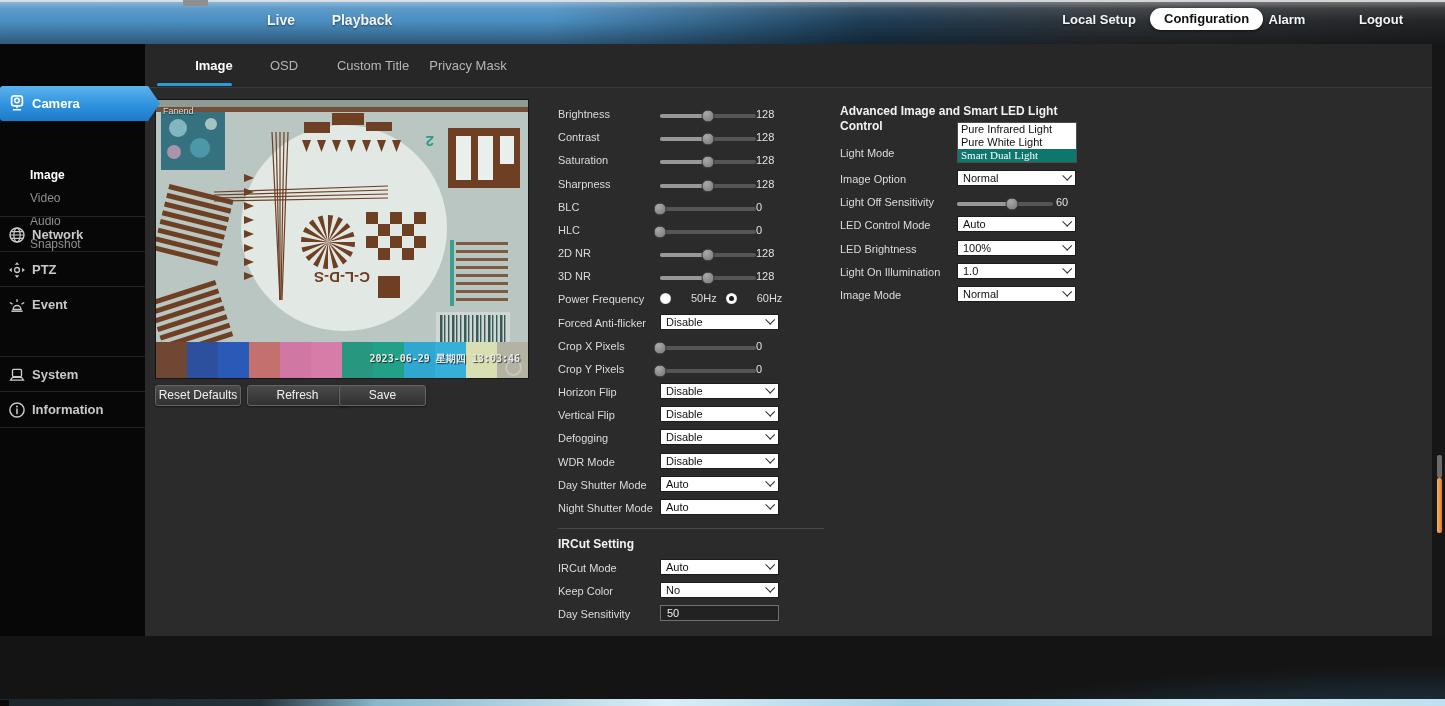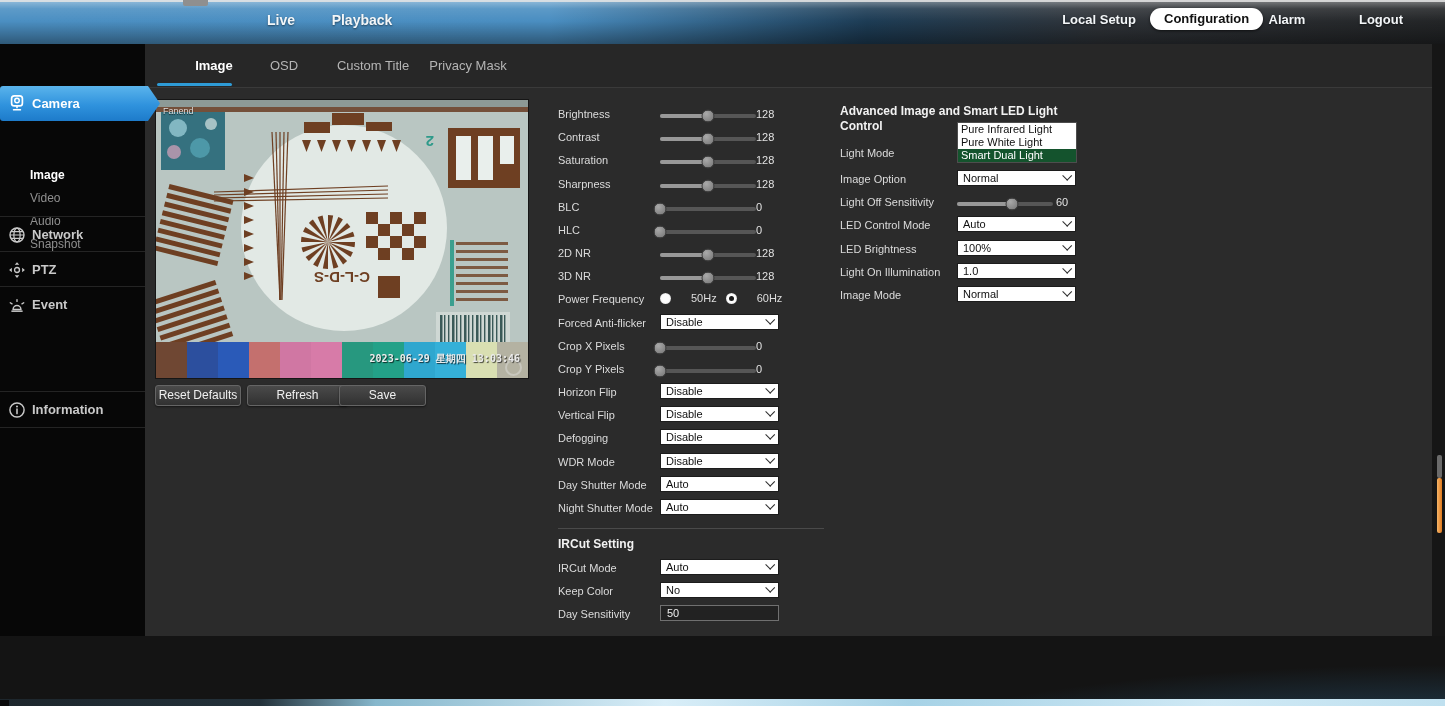--- a/index.html
+++ b/index.html
@@ -67,21 +67,21 @@
   .rb{width:11px;height:11px;border-radius:50%;background:#fdfdfd;display:inline-block;position:relative;
       box-shadow:inset 0 0 1px rgba(0,0,0,.5);}
   .rb.on::after{content:"";position:absolute;left:3px;top:3px;width:5px;height:5px;border-radius:50%;background:#191919;}
   .rlab{font-size:11px;color:#dedede;}
   .sec-divider{position:absolute;left:558px;top:528px;width:266px;height:1px;background:#4a4a4a;}
   .sec-title{position:absolute;font-size:12px;font-weight:bold;color:#f2f2f2;white-space:nowrap;}
   
   .listbox{position:absolute;left:957px;top:122px;width:120px;background:#fff;border:1px solid #4d4d4d;
     z-index:6;box-sizing:border-box;}
   .lb-opt{height:13px;line-height:13px;font-size:11px;color:#101010;padding:0 3px;white-space:nowrap;cursor:pointer;}
-  .lb-opt.sel{background:#14532d;color:#fff;}
+  .lb-opt.sel{background:#0f766e;color:#fff;font-family:Liberation Serif, serif;}
   
   .sb-gray{position:absolute;left:1437px;top:455px;width:5px;height:23px;background:#6b6b6b;border-radius:2px;}
   .sb-orange{position:absolute;left:1437px;top:478px;width:5px;height:55px;border-radius:2px;
     background:linear-gradient(90deg,#f5b468,#e07a1e);}
   .footer{position:absolute;left:0;top:636px;width:1445px;height:70px;background:#141414;overflow:hidden;}
   .footer::before{content:"";position:absolute;left:55%;top:20px;width:60%;height:110px;
     background:radial-gradient(ellipse at 75% 100%,rgba(58,140,196,.55),rgba(58,140,196,0) 65%);}
   .bottom-strip{position:absolute;left:0;top:699px;width:1445px;height:7px;
     background:linear-gradient(90deg,#1d262c 0%,#23313a 18%,#86b7cc 26%,#d9eef8 46%,#a6d2e6 63%,#cfe9f5 84%,#bfe0ef 100%);}
   .bottom-notch{position:absolute;left:0;top:700px;width:9px;height:6px;background:#0a0a0a;}
@@ -153,20 +153,29 @@
   </div>
   <div class="side-section" style="top:286px;">
     <span class="s-icon">
       <svg width="18" height="18" viewBox="0 0 16 16">
           <path d="M4.5 12a3.5 3.5 0 017 0z" fill="none" stroke="#c9c9c9" stroke-width="1.3"></path>
           <path d="M3 13.5h10" stroke="#c9c9c9" stroke-width="1.3"></path>
           <path d="M2 6l1.6 1M14 6l-1.6 1M8 3.2v1.6" stroke="#c9c9c9" stroke-width="1.2" stroke-linecap="round"></path>
         </svg>
     </span>
     <span class="s-label">Event</span>
+  </div>
+  <div class="side-section" style="top:356px;">
+    <span class="s-icon">
+      <svg width="18" height="18" viewBox="0 0 16 16">
+          <rect x="4" y="3" width="8" height="6.4" rx="1" fill="none" stroke="#c9c9c9" stroke-width="1.2"></rect>
+          <path d="M2.2 12.6h11.6l-1.8-2.4H4z" fill="none" stroke="#c9c9c9" stroke-width="1.1"></path>
+        </svg>
+    </span>
+    <span class="s-label">System</span>
   </div>
   <div class="side-section last" style="top:391px;">
     <span class="s-icon">
       <svg width="18" height="18" viewBox="0 0 16 16">
           <circle cx="8" cy="8" r="6.3" fill="none" stroke="#c9c9c9" stroke-width="1.3"></circle>
           <path d="M8 7.2v4" stroke="#c9c9c9" stroke-width="1.4" stroke-linecap="round"></path>
           <circle cx="8" cy="4.8" r=".9" fill="#c9c9c9"></circle>
         </svg>
     </span>
     <span class="s-label">Information</span>

